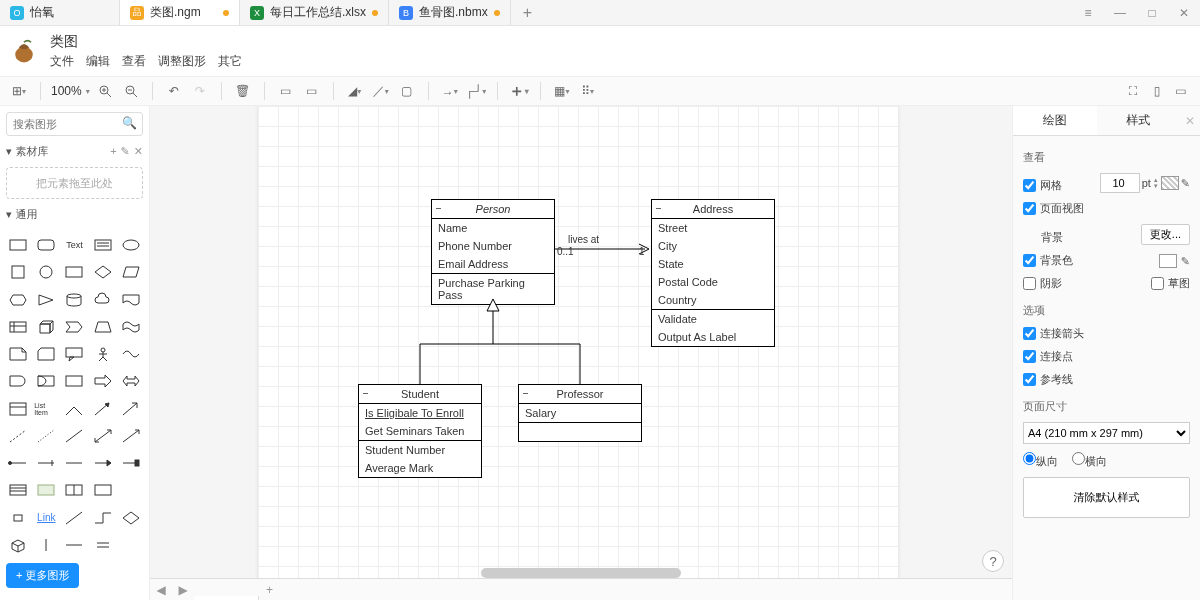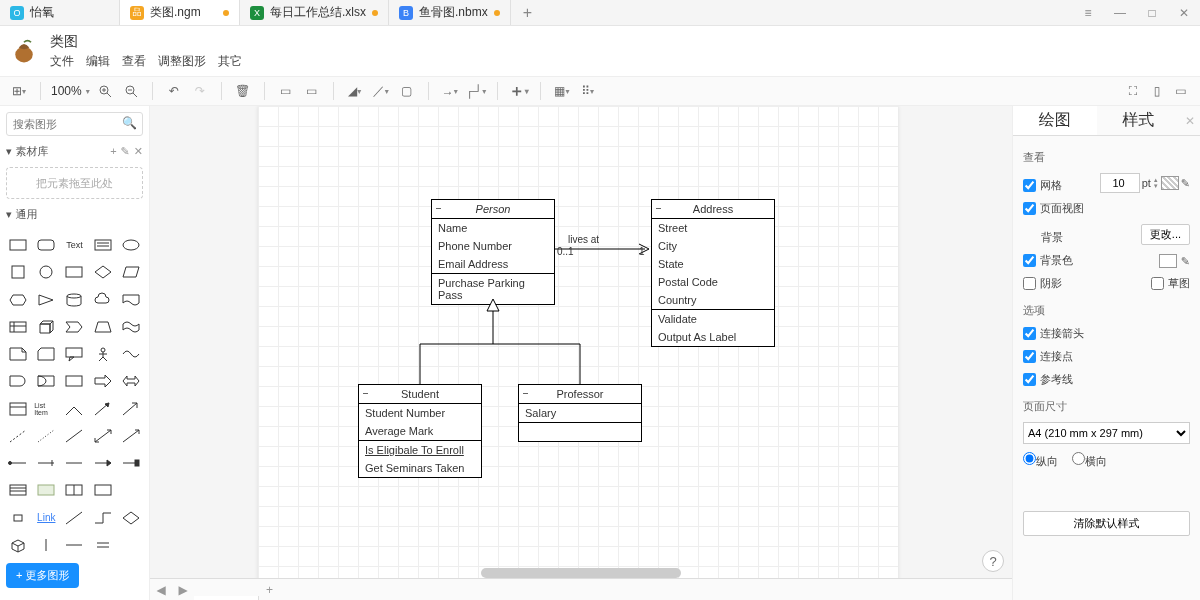--- a/index.html
+++ b/index.html
@@ -68,34 +68,34 @@
 
 
 .connector { position: absolute; pointer-events: none; }
 .connector line, .connector polyline, .connector polygon { stroke: #000; fill: none; stroke-width: 1; }
 .connector polygon.hollow { fill: #fff; }
 .conn-label { position: absolute; font-size: 10px; color: #333; background: transparent; }
 
 
 .sidebar-right { width: 188px; border-left: 1px solid #eee; background: #fafafa; display: flex; flex-direction: column; }
 .r-tabs { display: flex; height: 30px; border-bottom: 1px solid #ddd; }
-.r-tab { flex: 1; display: flex; align-items: center; justify-content: center; font-size: 16px; cursor: pointer; position: relative; }
+.r-tab { flex: 1; display: flex; align-items: center; justify-content: center; font-size: 12px; cursor: pointer; position: relative; }
 .r-tab.active { background: #fff; }
 .r-close { width: 20px; display: flex; align-items: center; justify-content: center; color: #bbb; cursor: pointer; }
 .r-body { padding: 10px 10px; font-size: 11px; color: #444; display: flex; flex-direction: column; gap: 8px; }
 .r-section-title { font-size: 11px; color: #666; margin-top: 4px; }
 .r-row { display: flex; align-items: flex-end; gap: 23px; }
 .r-row label { display: flex; align-items: center; gap: 4px; }
 .r-row input[type=checkbox] { accent-color: #1890ff; }
 .ptinput { width: 40px; height: 20px; border: 1px solid #ccc; font-size: 11px; text-align: right; padding-right: 14px; }
 .swatch { width: 18px; height: 14px; border: 1px solid #999; background: #fff; cursor: pointer; }
 .swatch-line { background: repeating-linear-gradient(45deg,#ccc,#ccc 2px,#fff 2px,#fff 4px); }
 .pencil { font-size: 11px; color: #666; cursor: pointer; }
 .change-btn, .clear-btn { border: 1px solid #ccc; background: #fff; font-size: 11px; padding: 2px 8px; cursor: pointer; border-radius: 2px; }
-.clear-btn { width: 100%; padding: 4px 0; margin-top: 34px; }
+.clear-btn { width: 100%; padding: 12px 0; }
 .select { width: 100%; height: 22px; border: 1px solid #ccc; font-size: 11px; background: #fff; }
 .radio-row { display: flex; gap: 14px; }
 
 
 .help-fab { position: absolute; right: 196px; bottom: 28px; width: 22px; height: 22px; border-radius: 50%; border: 1px solid #ccc; display: flex; align-items: center; justify-content: center; font-size: 13px; color: #666; background: #fff; cursor: pointer; }
 </style>
 </head>
 <body>
 
 <div class="titlebar">
@@ -573,26 +573,26 @@
         </div>
         <div class="sec">
           <div class="row">Validate</div>
           <div class="row">Output As Label</div>
         </div>
       </div>
 
       <div class="uml" style="left:100px; top:278px; width:124px;">
         <div class="hdr hdr-plain"><span class="mini">–</span><span>Student</span></div>
         <div class="sec">
+          <div class="row u">Is Eligibale To Enroll</div>
+          <div class="row">Get Seminars Taken</div>
+        </div>
+        <div class="sec">
           <div class="row">Student Number</div>
           <div class="row">Average Mark</div>
-        </div>
-        <div class="sec">
-          <div class="row u">Is Eligibale To Enroll</div>
-          <div class="row">Get Seminars Taken</div>
         </div>
       </div>
 
       <div class="uml" style="left:260px; top:278px; width:124px;">
         <div class="hdr hdr-plain"><span class="mini">–</span><span>Professor</span></div>
         <div class="sec">
           <div class="row">Salary</div>
         </div>
         <div class="sec">
             <div class="row">&nbsp;</div>

